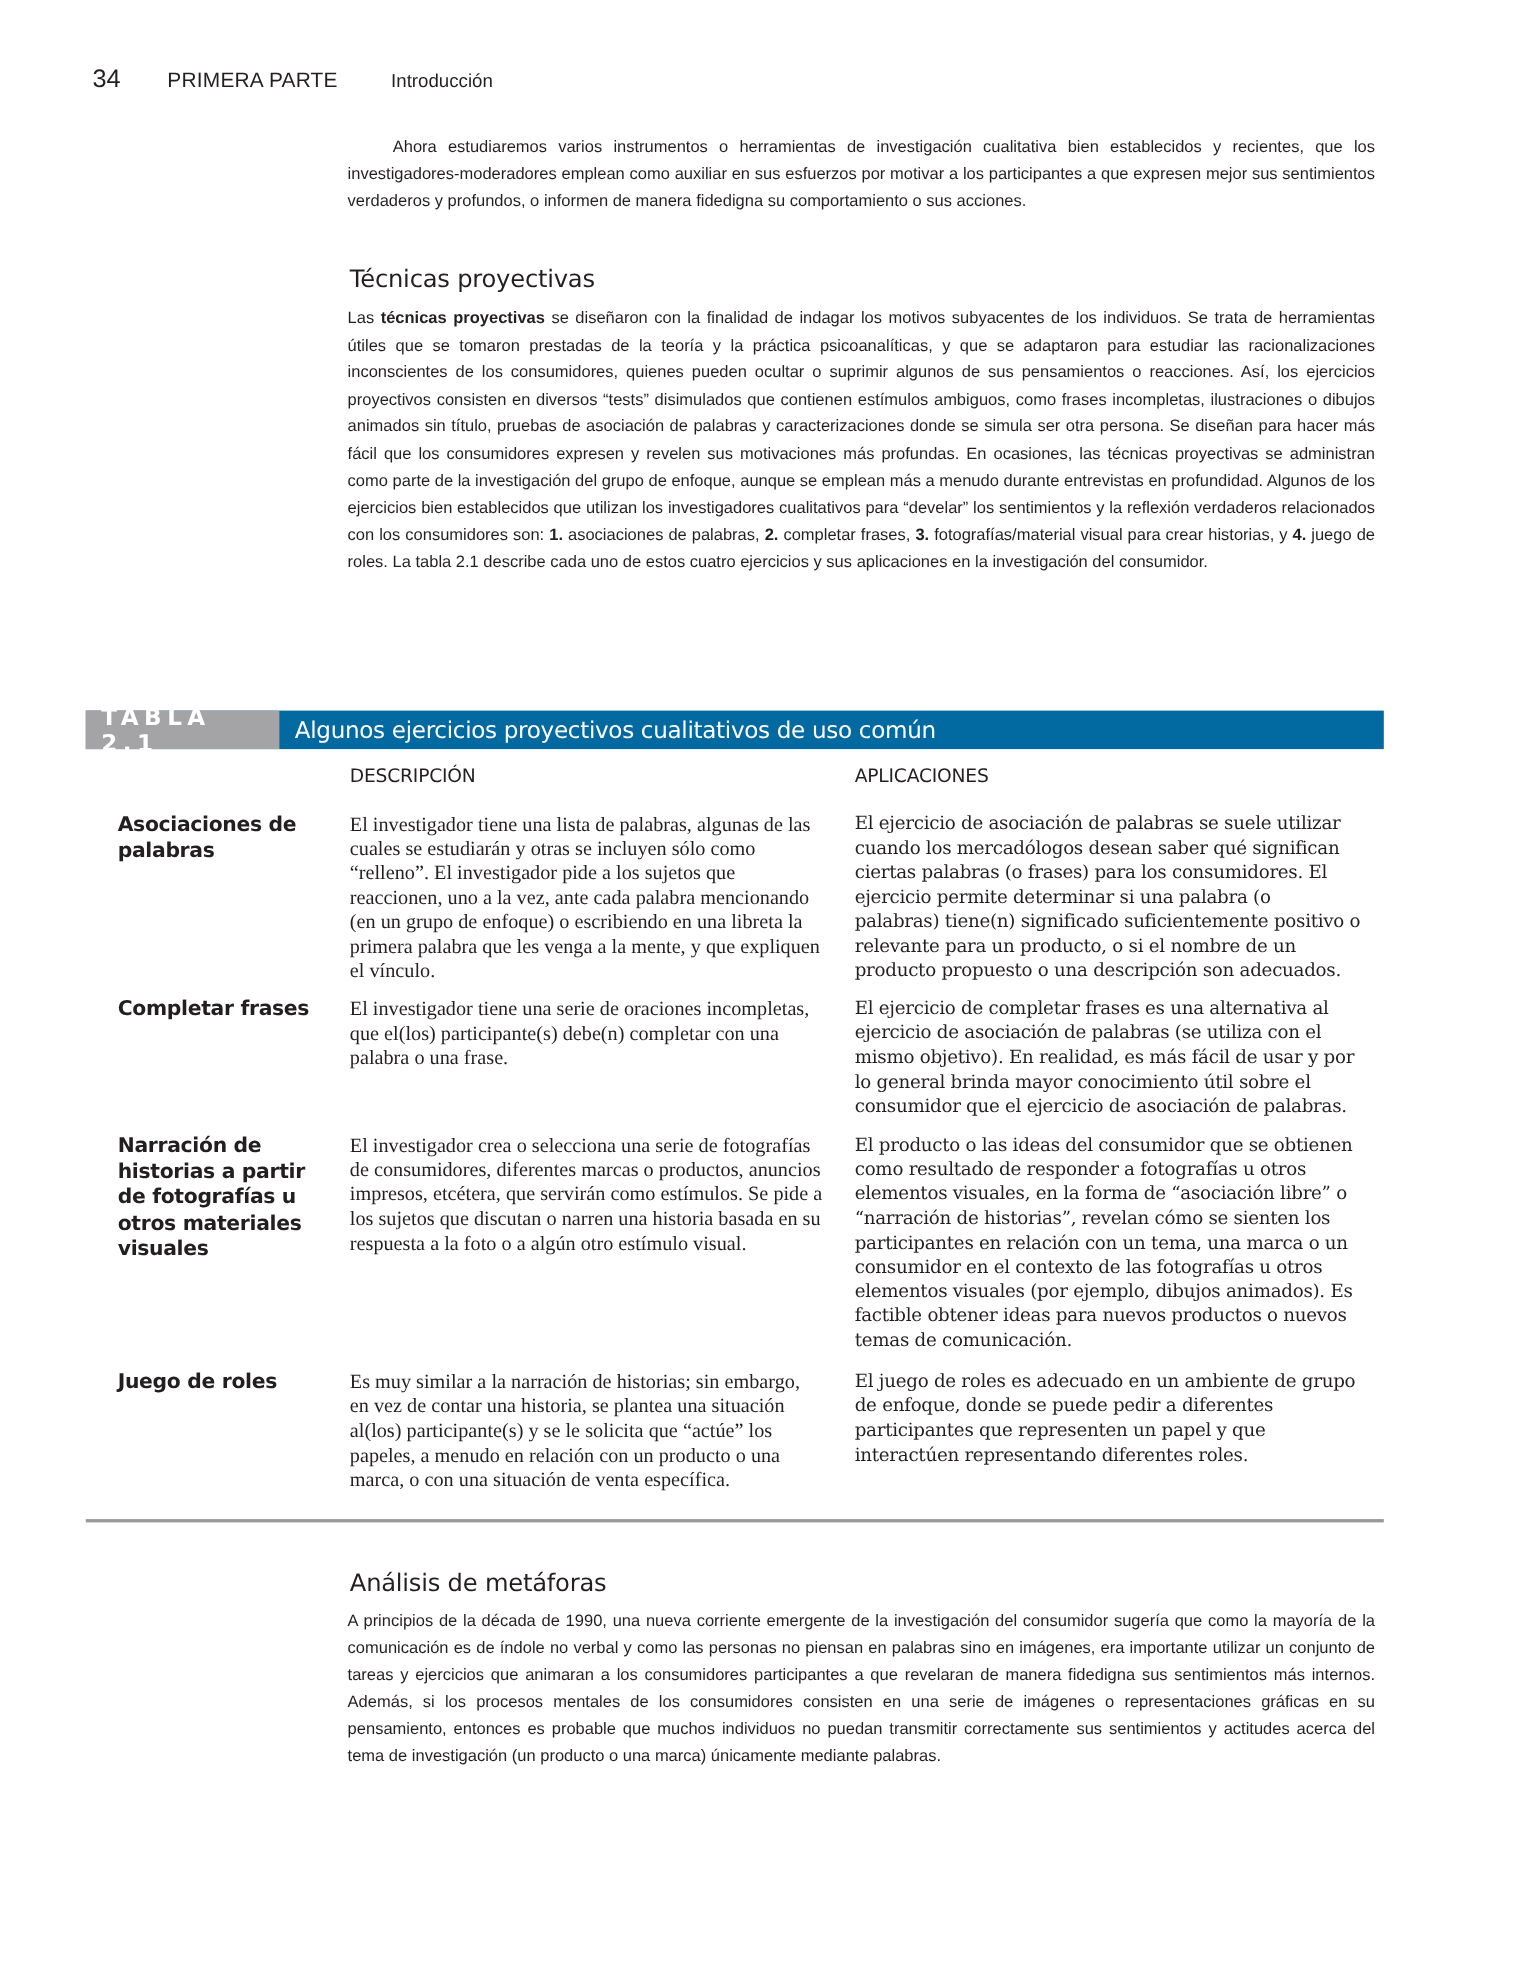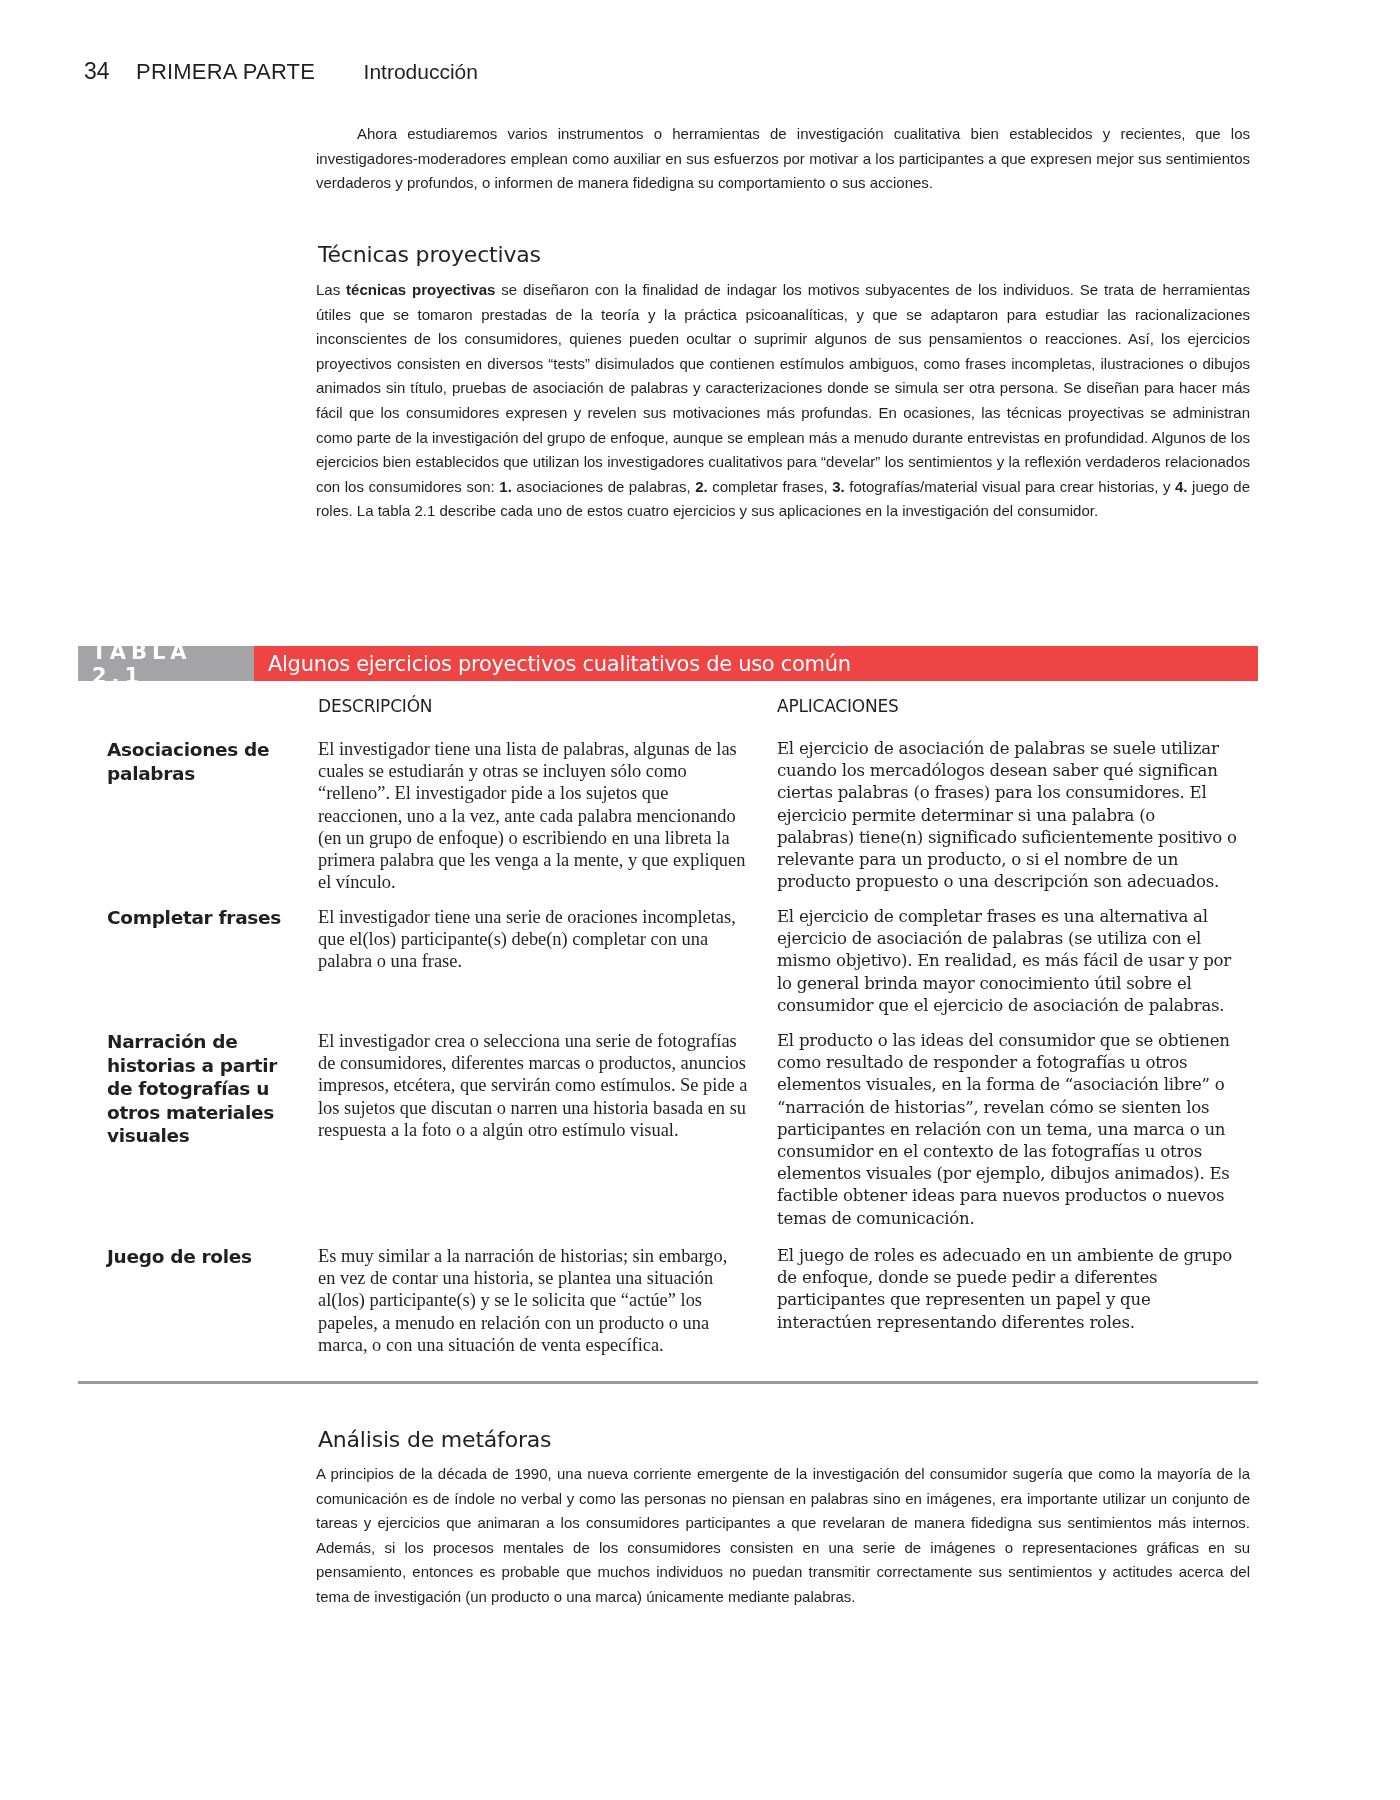--- a/index.html
+++ b/index.html
@@ -1,34 +1,34 @@
 <!DOCTYPE html>
 <html><head>
 <meta charset="utf-8">
 <style>
   html, body { margin: 0; padding: 0; background: #ffffff; }
   body { width: 1400px; height: 1800px; position: relative; overflow: hidden; color: #231f20; }
 
   .running-head { position: absolute; left: 84px; top: 58px; font-family: "Liberation Sans", sans-serif; color: #231f20; }
   .running-head .pg { font-size: 23px; margin-right: 22px; }
-  .running-head .part { font-size: 22px; letter-spacing: 0.2px; margin-right: 44px; }
-  .running-head .chap { font-size: 21px; }
+  .running-head .part { font-size: 19px; letter-spacing: 0.2px; margin-right: 44px; margin-left: 16px; }
+  .running-head .chap { font-size: 17px; }
 
   .col { position: absolute; left: 316px; width: 934px; font-family: Liberation Sans, sans-serif; font-size: 15px; line-height: 24.6px; text-align: justify; }
   .col p { margin: 0; }
   .indent { text-indent: 41px; }
   .h2 { font-family: "DejaVu Sans", sans-serif; font-size: 22px; font-weight: normal; margin: 0; color: #231f20; letter-spacing: -0.2px; }
 
   #intro { top: 122px; }
   #tecnicas-head { position: absolute; left: 318px; top: 242px; }
   #tecnicas { top: 278px; }
   #metaforas-head { position: absolute; left: 318px; top: 1427px; }
   #metaforas { top: 1462px; }
 
-  .table-band { position: absolute; left: 78px; top: 646px; width: 1180px; height: 35px; background: #ef4444; display: flex; align-items: center; }
+  .table-band { position: absolute; left: 78px; top: 646px; width: 1180px; height: 35px; background: #0369a1; display: flex; align-items: center; }
   .table-band .label { width: 176px; height: 35px; background: #a4a4a6; color: #ffffff; font-family: "DejaVu Sans", sans-serif; font-size: 21px; letter-spacing: 5px; display: flex; align-items: center; padding-left: 14px; box-sizing: border-box; font-weight: bold; }
   .table-band .title { color: #ffffff; font-family: "DejaVu Sans", sans-serif; font-size: 21px; padding-left: 14px; letter-spacing: -0.3px; }
 
   .colhead { position: absolute; top: 696px; font-family: "DejaVu Sans", sans-serif; font-size: 17px; color: #231f20; letter-spacing: -0.2px; }
   #colhead-desc { left: 318px; text-align: center; }
   #colhead-apps { left: 777px; }
 
   .trow { position: absolute; left: 78px; width: 1180px; }
   .trow .rlabel { position: absolute; left: 13px; top: 0; width: 200px; font-family: "DejaVu Sans", sans-serif; font-size: 18.5px; line-height: 23.5px; font-weight: bold; color: #231f20; letter-spacing: -0.3px; margin-left: 16px; }
   .trow .rdesc { position: absolute; left: 240px; top: 0; width: 430px; font-family: "Liberation Serif", serif; font-size: 18.4px; line-height: 22.2px; }

